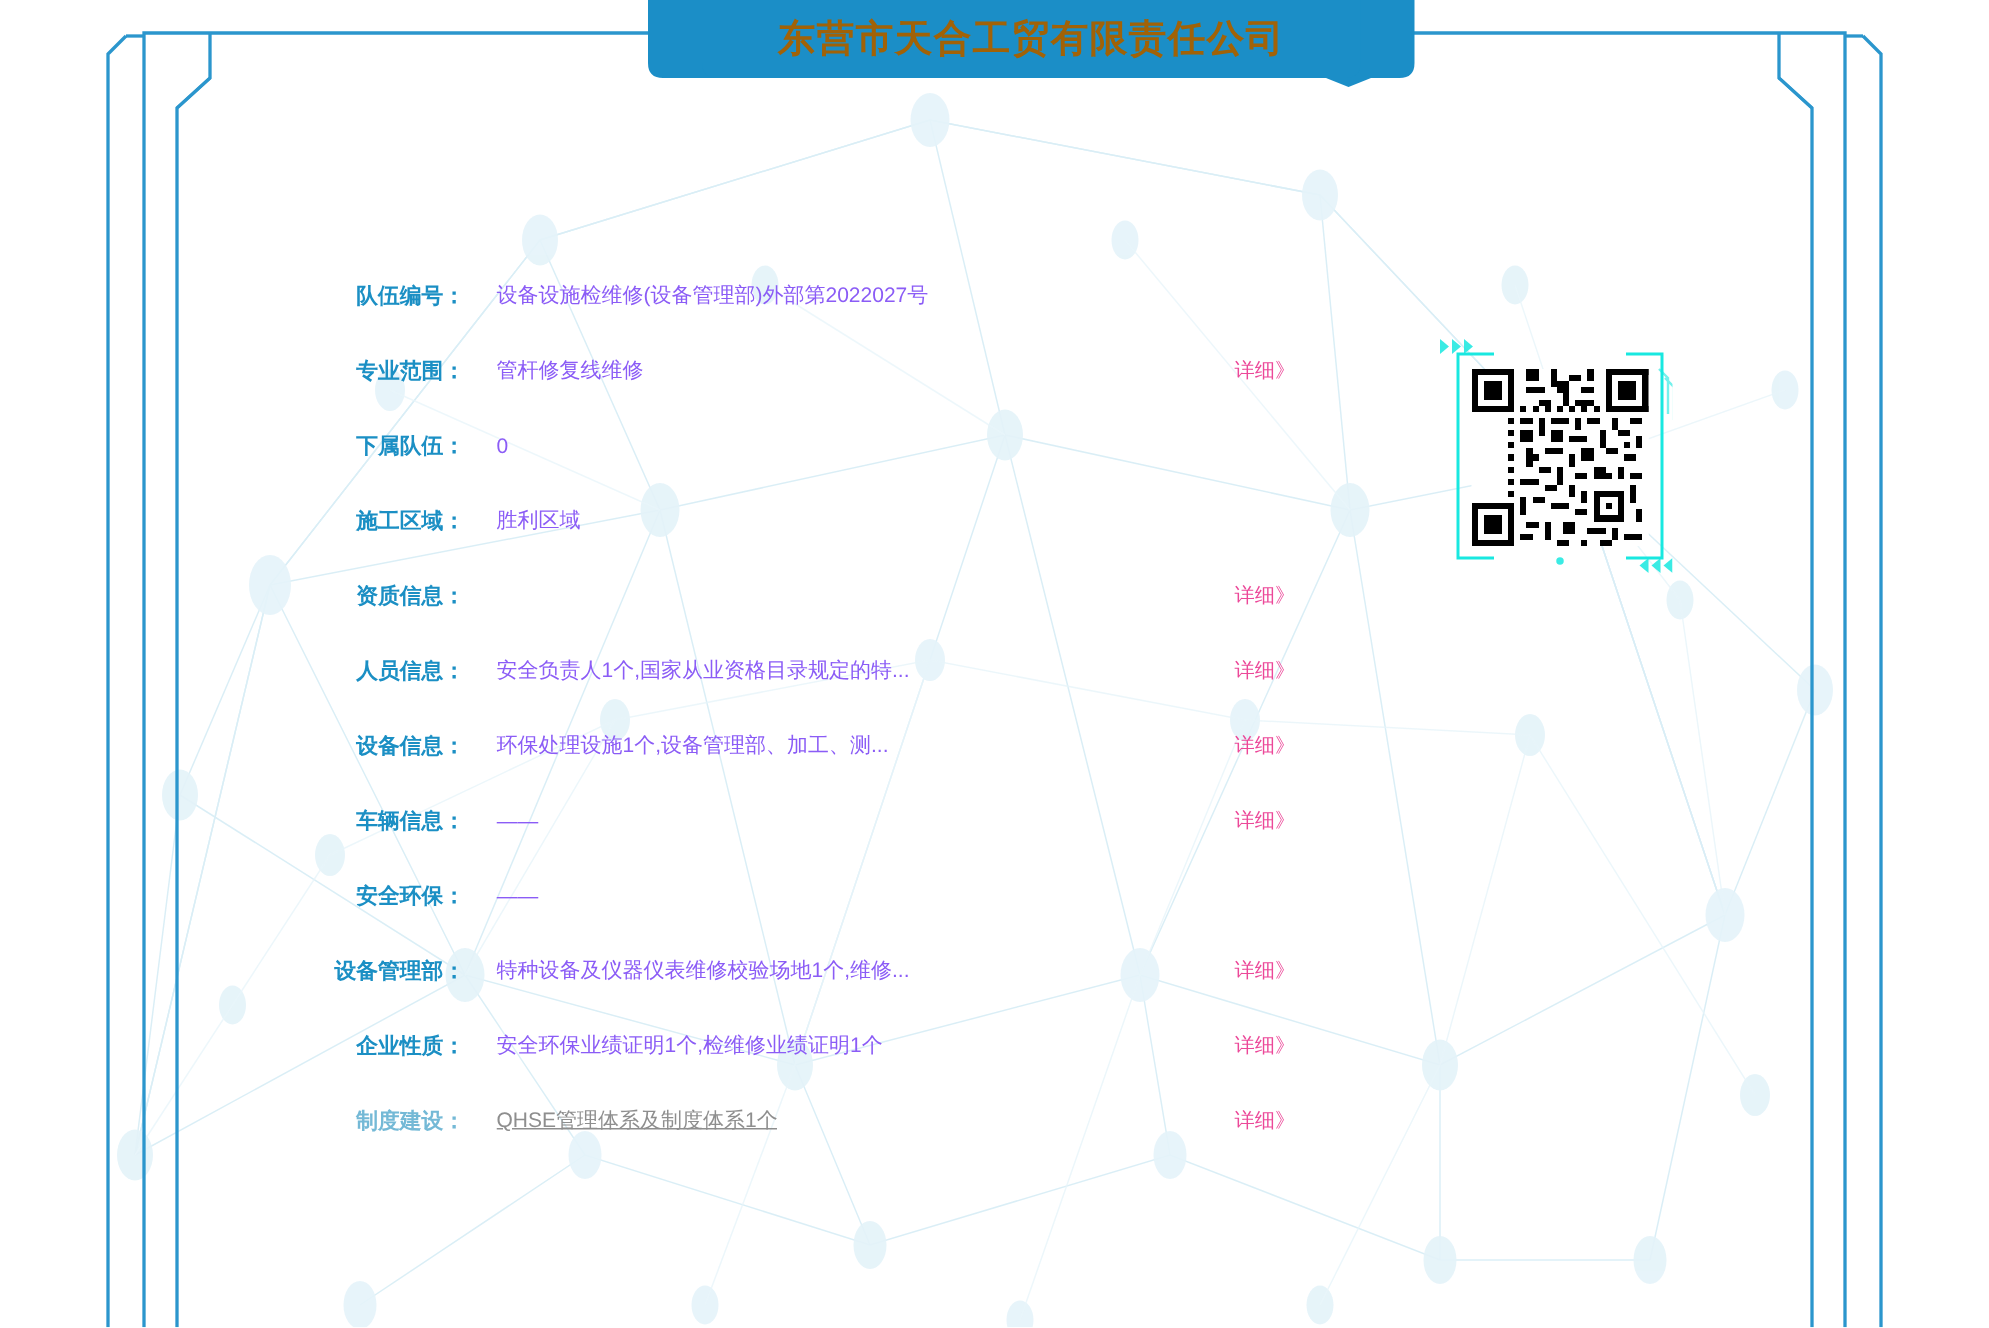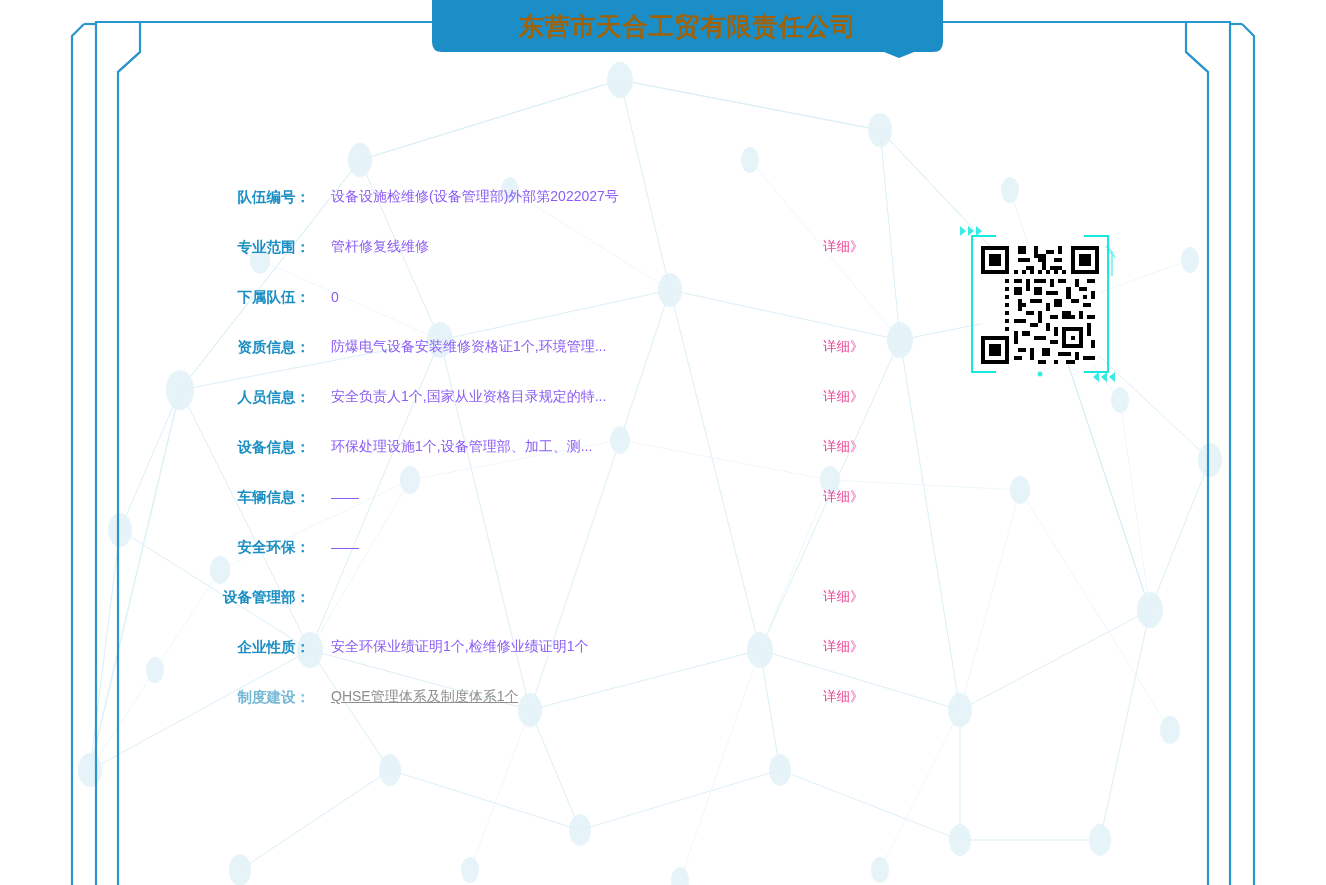--- a/index.html
+++ b/index.html
@@ -252,24 +252,27 @@
       <div class="detail-link">详细》</div>
     </div>
 
 
 
     <div class="info-row">
       <div class="info-label">下属队伍：</div>
       <div class="info-value">0</div>
     </div>
 
+    <div class="info-row">
+      <div class="info-label">施工区域：</div>
+      <div class="info-value">胜利区域</div>
+    </div>
 
     <div class="info-row">
       <div class="info-label">资质信息：</div>
-      <div class="info-value">防爆电气设备安装维修资格证1个,环境管理...</div>
       <div class="detail-link">详细》</div>
     </div>
 
     <div class="info-row">
       <div class="info-label">人员信息：</div>
       <div class="info-value">安全负责人1个,国家从业资格目录规定的特...</div>
       <div class="detail-link">详细》</div>
     </div>
 
     <div class="info-row">
@@ -284,20 +287,21 @@
       <div class="detail-link">详细》</div>
     </div>
 
     <div class="info-row">
       <div class="info-label">安全环保：</div>
       <div class="info-value">——</div>
     </div>
 
     <div class="info-row">
       <div class="info-label">设备管理部：</div>
+      <div class="info-value">特种设备及仪器仪表维修校验场地1个,维修...</div>
       <div class="detail-link">详细》</div>
     </div>
 
     <div class="info-row">
       <div class="info-label">企业性质：</div>
       <div class="info-value">安全环保业绩证明1个,检维修业绩证明1个</div>
       <div class="detail-link">详细》</div>
     </div>
 
     <div class="info-row dim">

